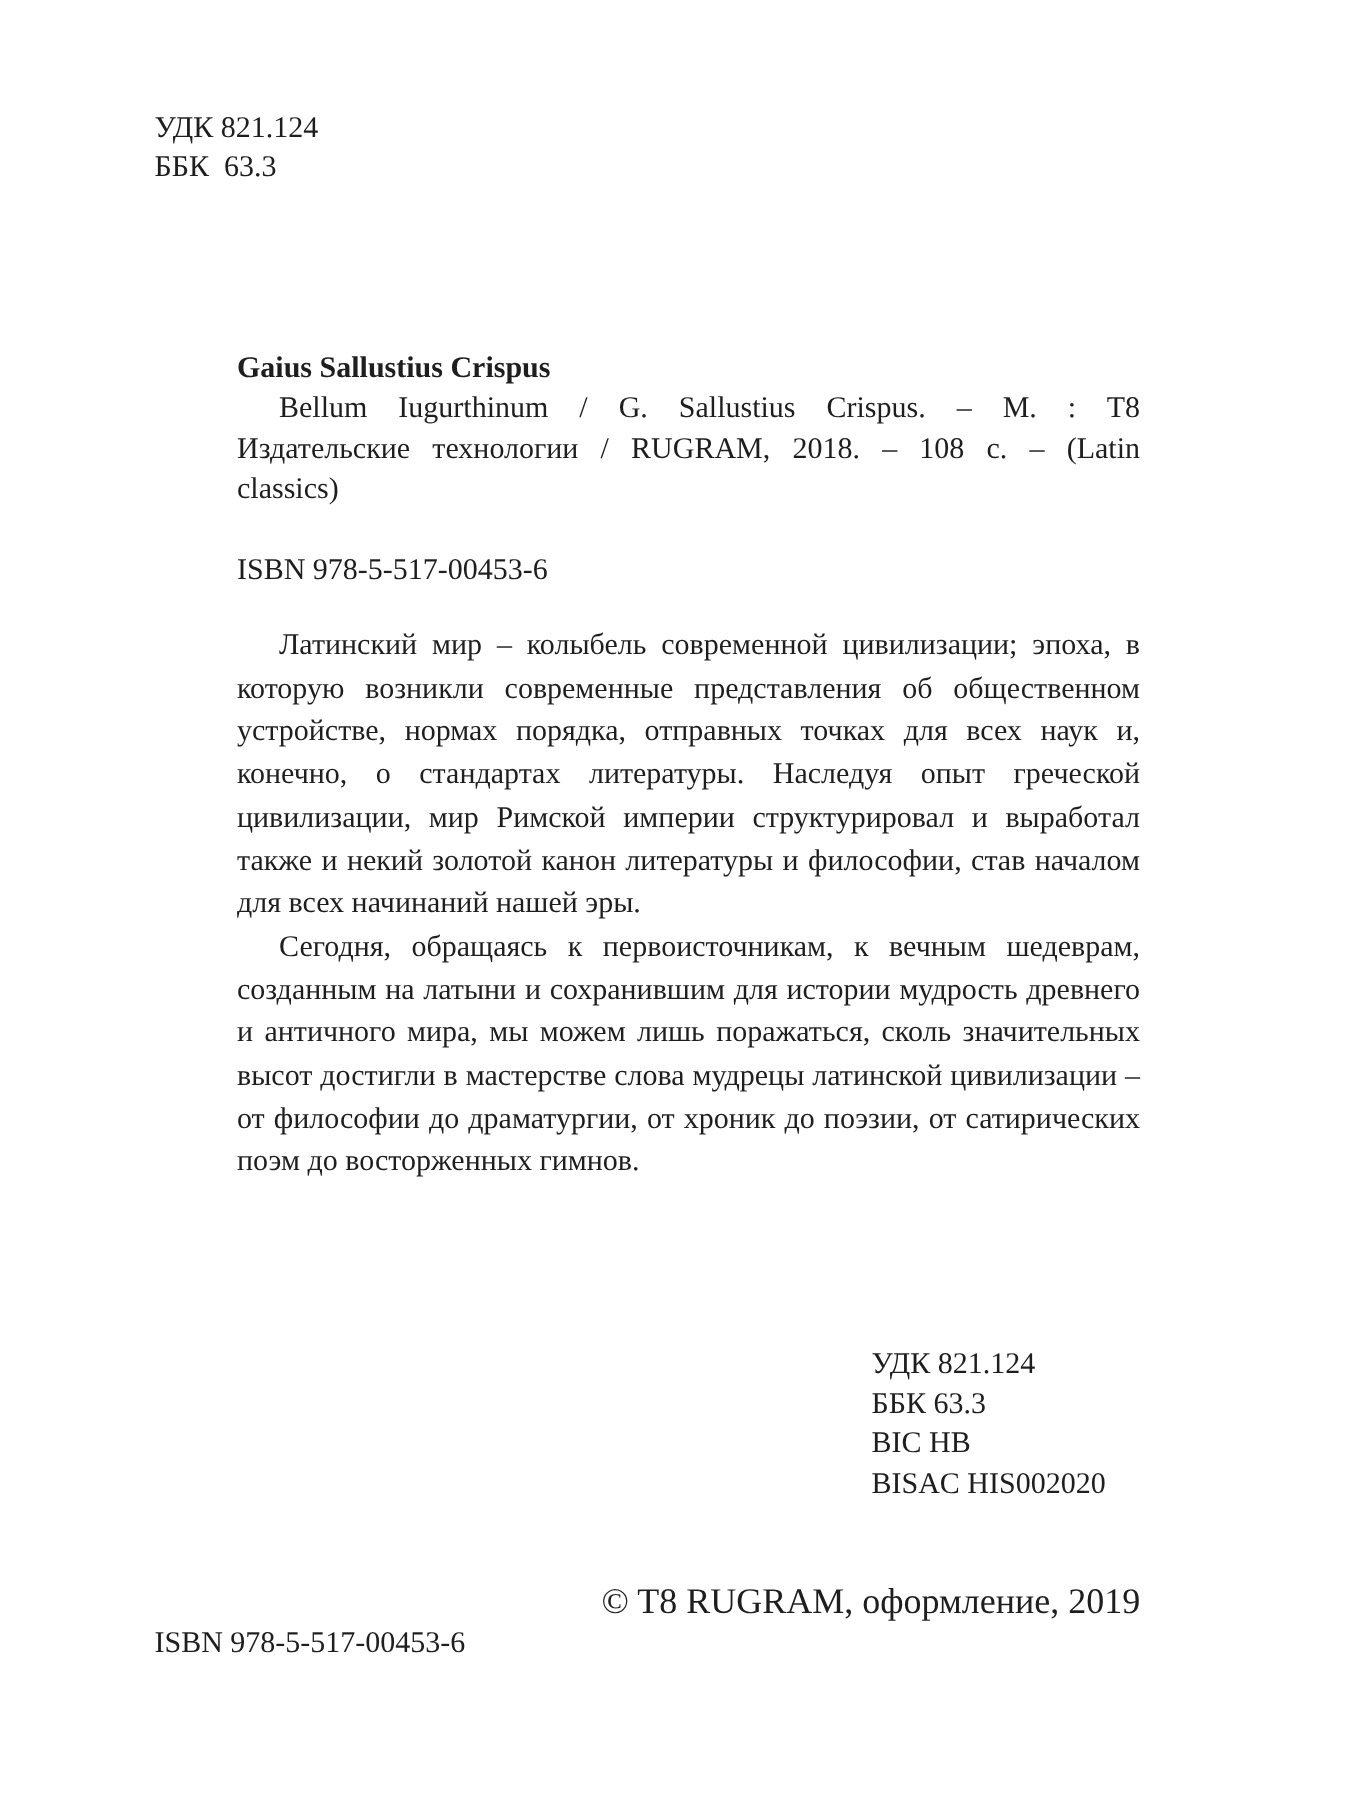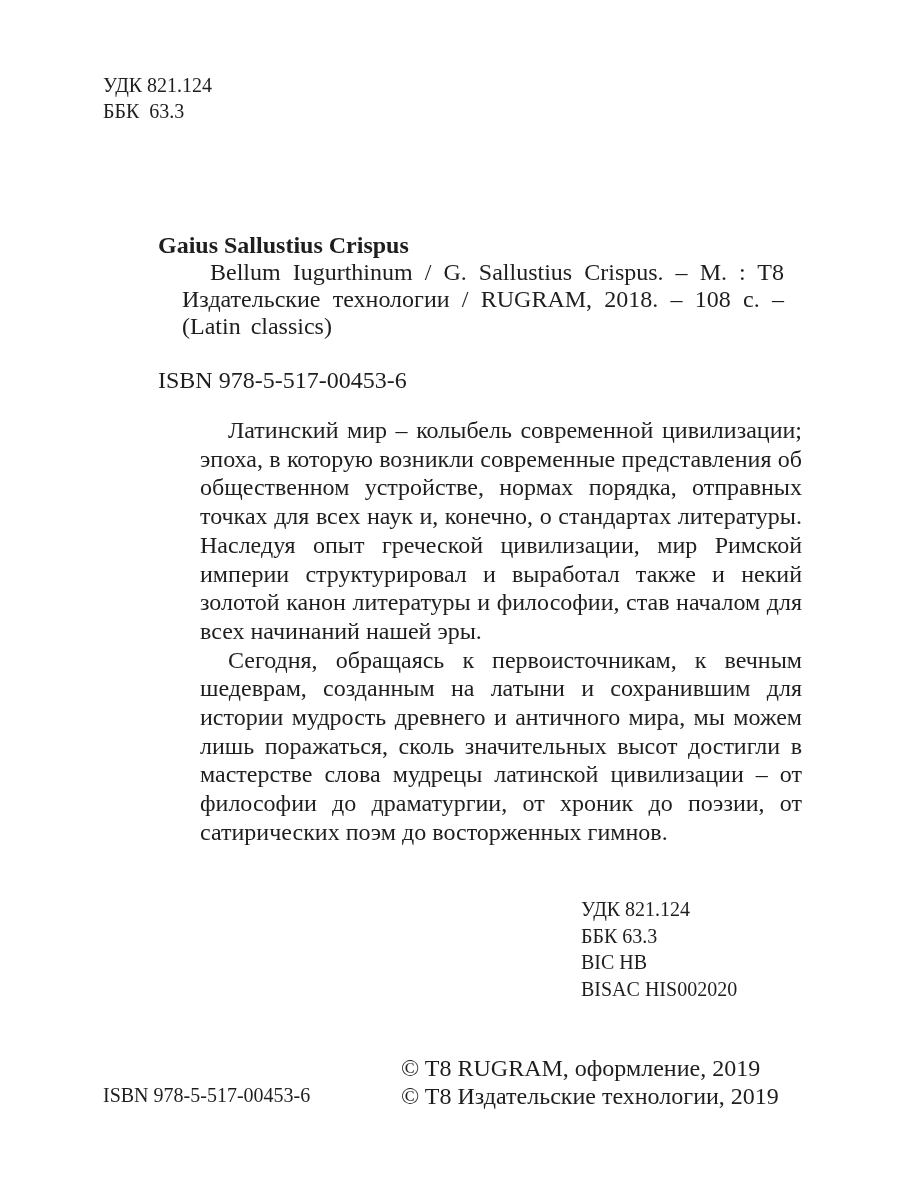--- a/index.html
+++ b/index.html
@@ -19,40 +19,38 @@
     .classif-top {
       left: 103px;
       top: 72px;
       font-size: 20px;
       line-height: 26px;
     }
     .classif-top div { white-space: pre; }
     .block {
       left: 158px;
       width: 602px;
-      font-size: 24px;
+      font-size: 20px;
       line-height: 27px;
     }
     .author {
       top: 232px;
       font-weight: bold;
     }
     .bib {
       top: 259px;
       text-align: justify;
       text-indent: 28px;
       word-spacing: 4px;
-      margin-left: 24px;
     }
     .isbn1 {
       top: 367px;
     }
     .abstract {
       top: 416px;
-      margin-left: 42px;
     }
     .abstract p {
       margin: 0;
       text-indent: 28px;
       text-align: justify;
       line-height: 28.7px;
     }
     .classif-bottom {
       left: 581px;
       top: 896px;
@@ -95,14 +93,13 @@
   <div>УДК 821.124</div>
   <div>ББК 63.3</div>
   <div>BIC HB</div>
   <div>BISAC HIS002020</div>
 </div>
 
 <div class="abs isbn2">ISBN 978-5-517-00453-6</div>
 
 <div class="abs copyrights">
   <div>© T8 RUGRAM, оформление, 2019</div>
-  <div>© T8 Издательские технологии, 2019</div>
 </div>
 
 </body></html>

